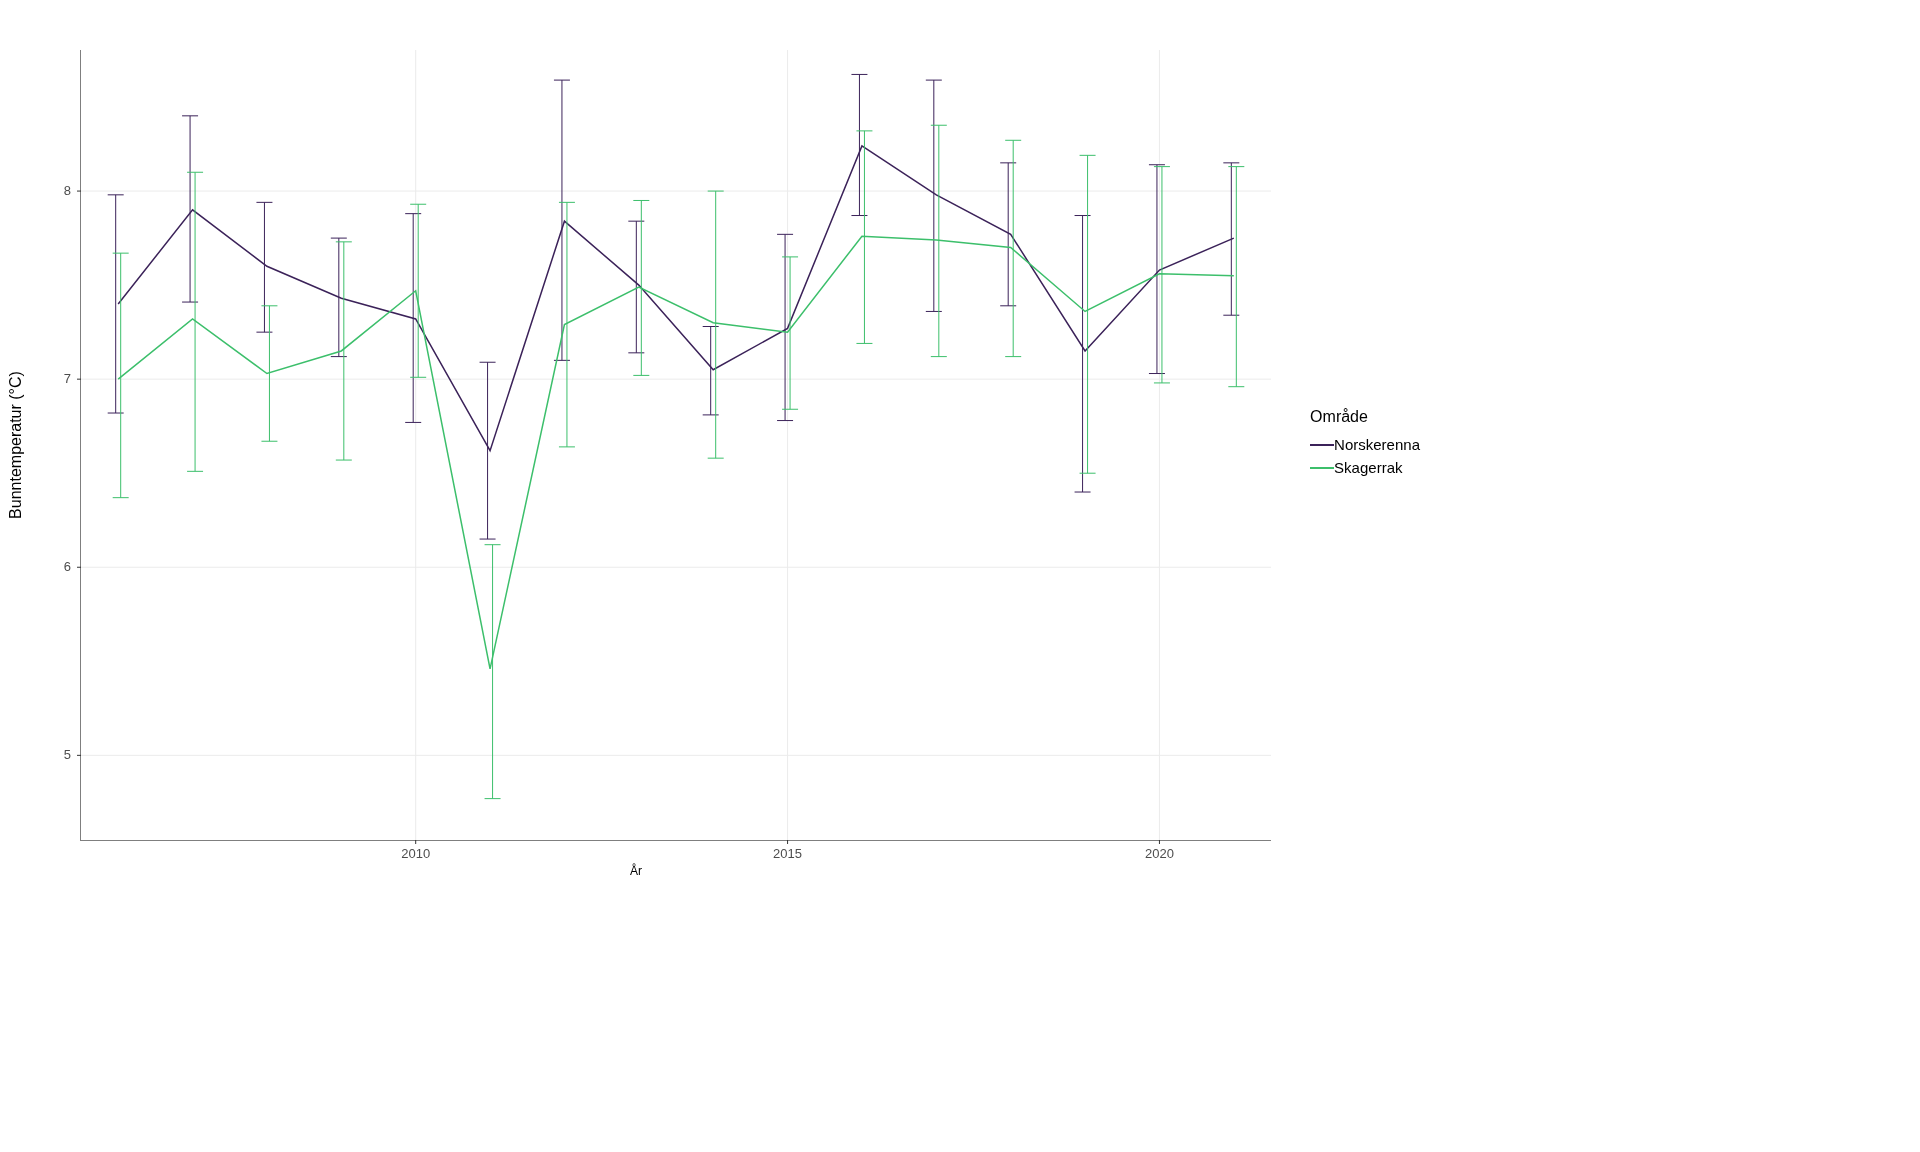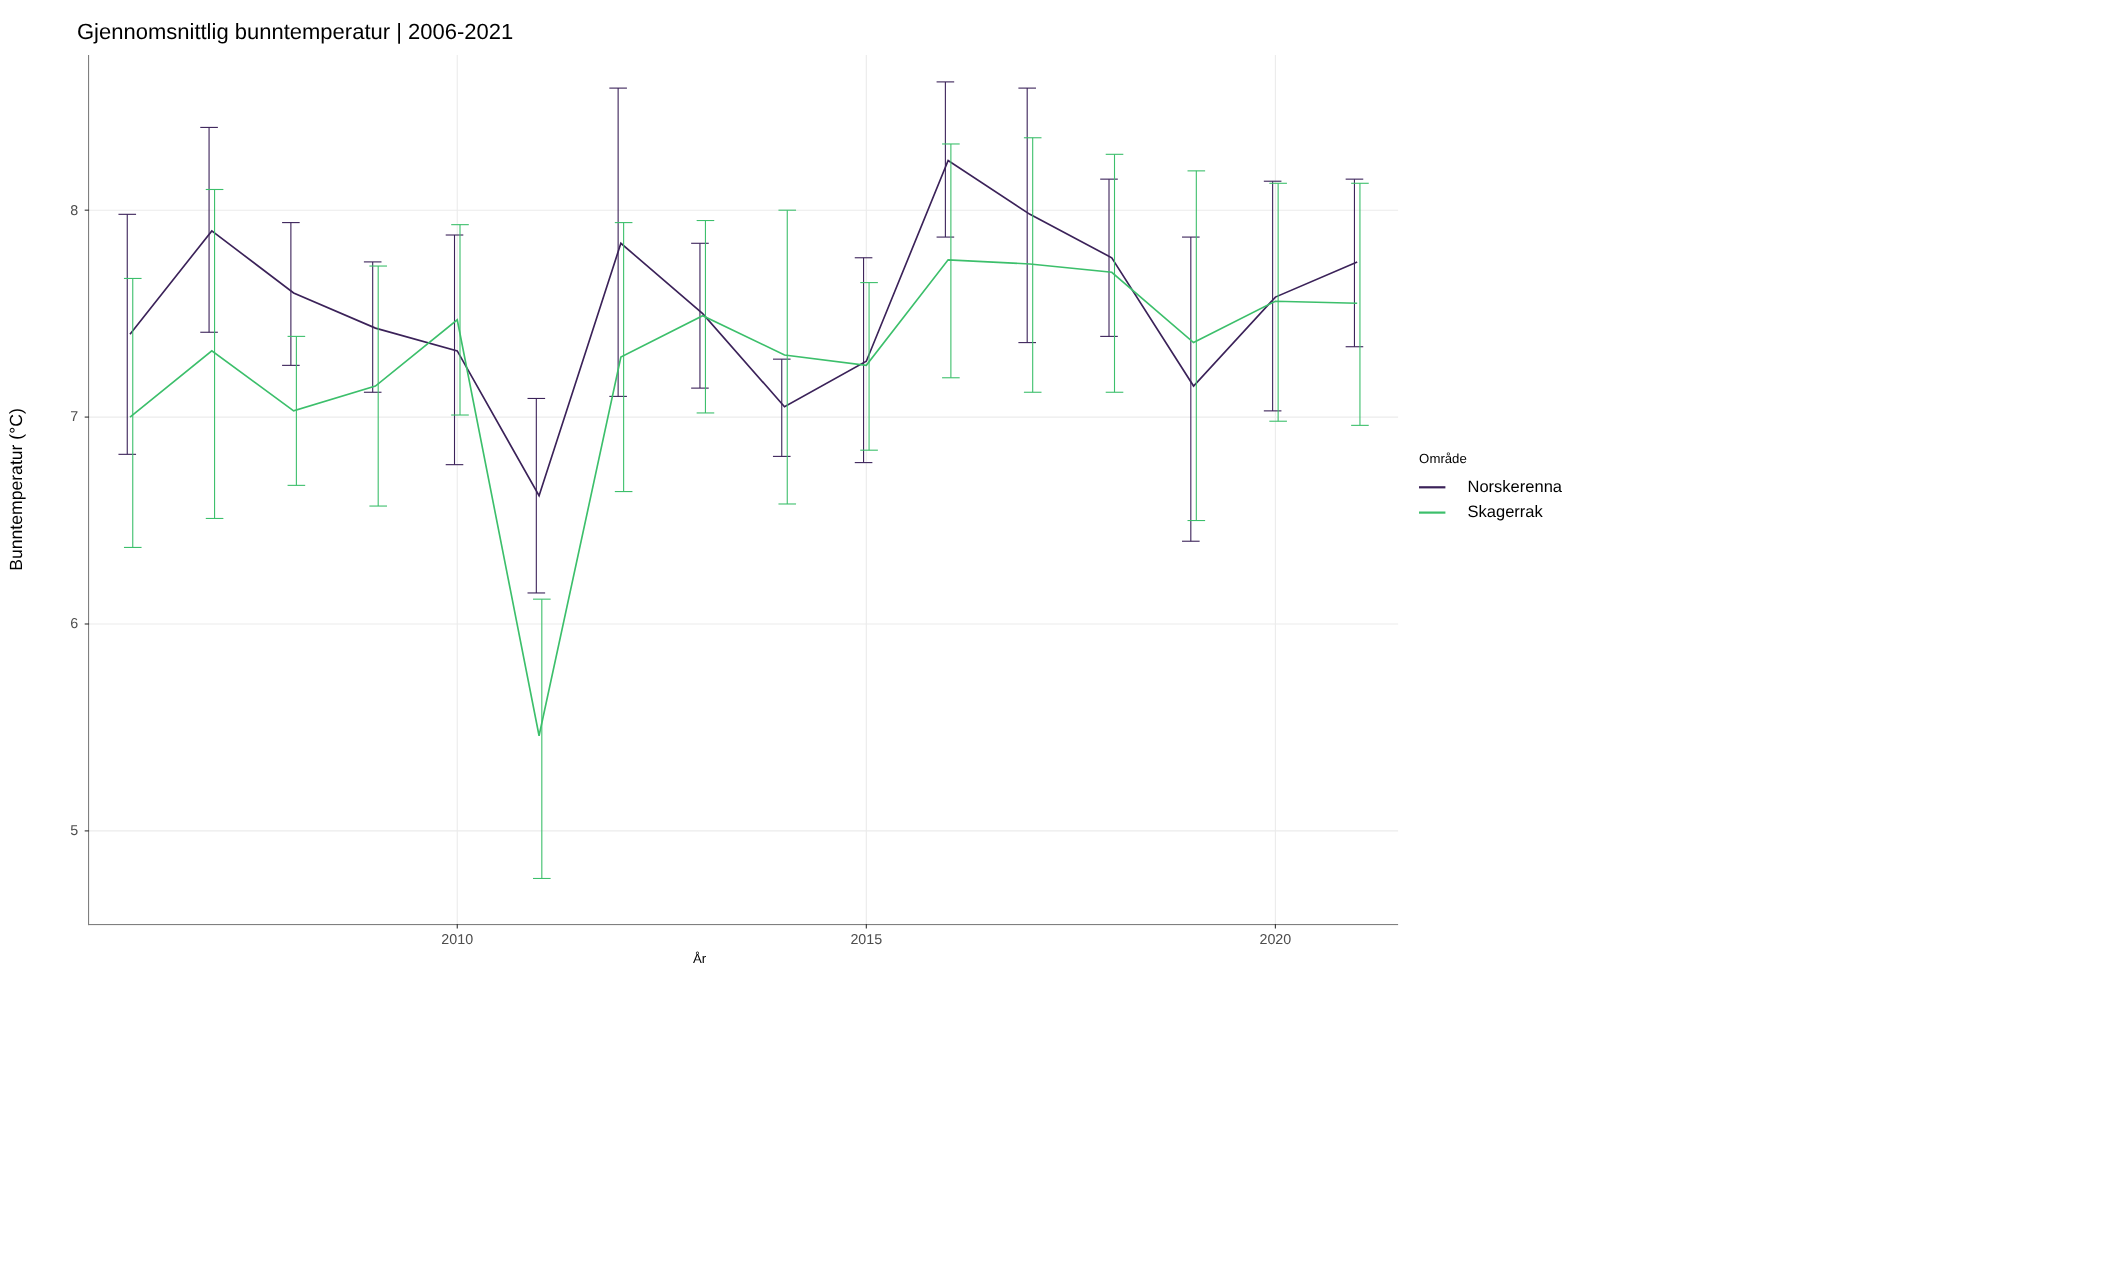--- a/index.html
+++ b/index.html
@@ -1,35 +1,34 @@
 <!DOCTYPE html>
 <html><head>
 <meta charset="utf-8">
 <style>
   html,body{margin:0;padding:0;background:#fff;font-family:Arial,Helvetica,sans-serif;color:#000}
   .wrap{position:relative;width:1400px;height:870px;margin:10px}
   .title{position:absolute;left:60px;top:8px;font-size:20px;font-weight:500}
   .ylab{position:absolute;left:6px;top:50%;transform:translate(-50%,-50%) rotate(-90deg);transform-origin:center;font-size:16px}
   .xlab{position:absolute;left:620px;bottom:2px;font-size:12px}
   .legend{position:absolute;right:-10px;top:50%;transform:translateY(-50%);font-size:15px}
-  .legend .ltitle{font-size:12px;margin-bottom:10px}
-  .legend .row{display:flex;align-items:center;gap:20px;margin:6px 0}
+  .legend .ltitle{font-size:16px;margin-bottom:10px}
+  .legend .row{display:flex;align-items:center;gap:0;margin:6px 0}
   .legend .sw{width:24px;height:2px}
   .plot{position:absolute;left:70px;top:40px;width:1190px;height:790px;border:1px solid #7f7f7f;border-top:none;border-right:none}
   .grid line{stroke:#ebebeb;stroke-width:1}
   .axis text{font-size:13px;fill:#4d4d4d}
   .axis .tick{stroke:#333;stroke-width:1}
   .series path.line{fill:none;stroke-width:1.5}
   .cap{stroke-width:1}
 </style>
 </head>
 <body>
 
 <div class="wrap">
-  <div class="title">Gjennomsnittlig bunntemperatur | 2006-2021</div>
   <div class="ylab">Bunntemperatur (°C)</div>
   <div class="xlab">År</div>
 
   <div class="plot">
     <svg id="svg" width="1190" height="790" style="overflow:visible">
       <g class="grid" id="grid">
           <line x1="0" y1="705.3571428571429" x2="1190" y2="705.3571428571429"></line>
           <line x1="0" y1="517.2619047619047" x2="1190" y2="517.2619047619047"></line>
           <line x1="0" y1="329.16666666666663" x2="1190" y2="329.16666666666663"></line>
           <line x1="0" y1="141.07142857142856" x2="1190" y2="141.07142857142856"></line>

